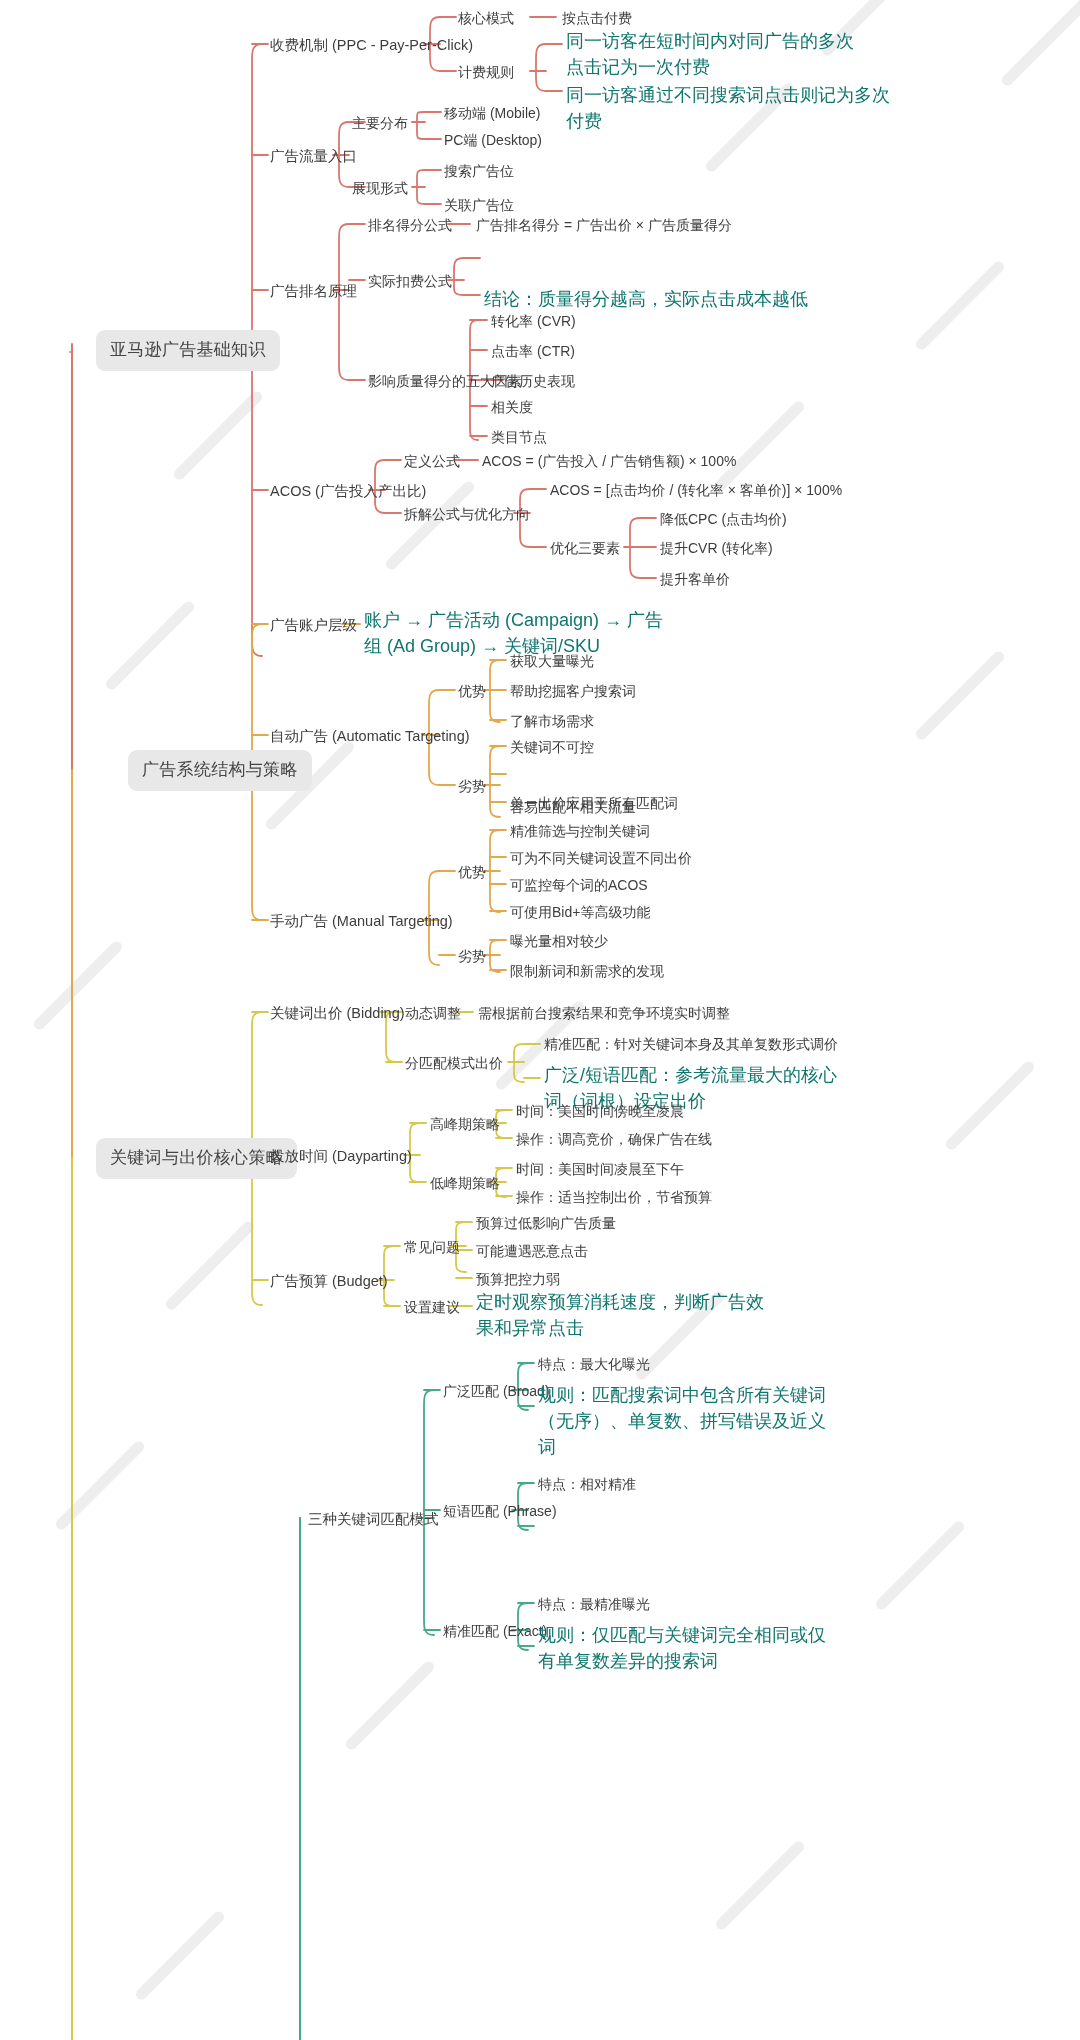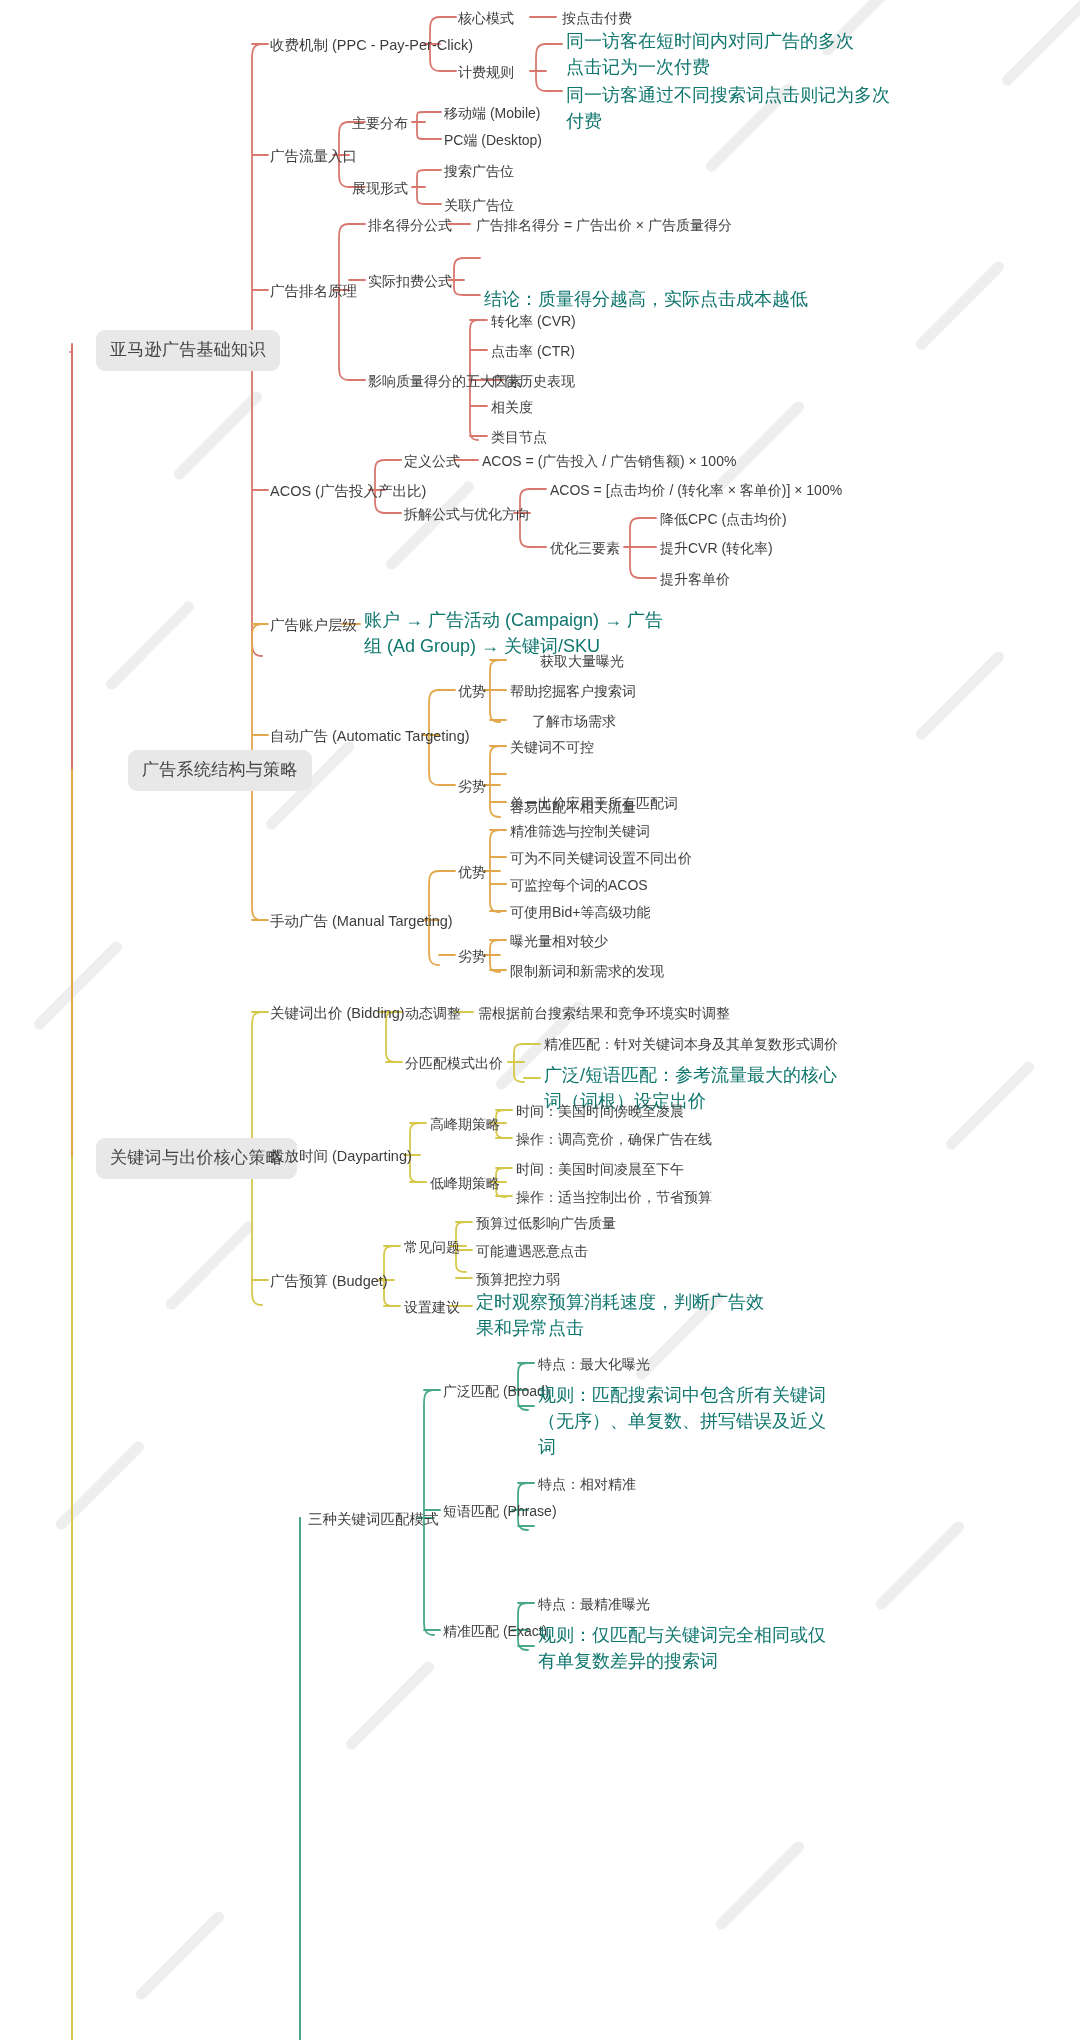--- a/index.html
+++ b/index.html
@@ -288,23 +288,23 @@
   <div class="node lvl4" style="left:660px;top:538px;">提升CVR (转化率)</div>
   <div class="node lvl4" style="left:660px;top:569px;">提升客单价</div>
 
   <div class="node root-node" style="left:96px;top:750px;margin-left:32px;">广告系统结构与策略</div>
 
   <div class="node lvl2" style="left:270px;top:615px;">广告账户层级</div>
   <div class="node wrapnode" style="left:364px;top:607px;width:300px;">账户 → 广告活动 (Campaign) → 广告组 (Ad Group) → 关键词/SKU</div>
 
   <div class="node lvl2" style="left:270px;top:726px;">自动广告 (Automatic Targeting)</div>
   <div class="node lvl3" style="left:458px;top:681px;">优势</div>
-  <div class="node lvl4" style="left:540px;top:651px;">获取大量曝光</div>
+  <div class="node lvl4" style="left:510px;top:651px;">获取大量曝光</div>
   <div class="node lvl4" style="left:510px;top:681px;">帮助挖掘客户搜索词</div>
-  <div class="node lvl4" style="left:532px;top:711px;text-align:center;">了解市场需求</div>
+  <div class="node lvl4" style="left:510px;top:711px;text-align:center;">了解市场需求</div>
   <div class="node lvl3" style="left:458px;top:776px;">劣势</div>
   <div class="node lvl4" style="left:510px;top:737px;">关键词不可控</div>
   <div class="node lvl4" style="left:510px;top:765px;margin-top:32px;">容易匹配不相关流量</div>
   <div class="node lvl4" style="left:510px;top:793px;">单一出价应用于所有匹配词</div>
 
   <div class="node lvl2" style="left:270px;top:911px;">手动广告 (Manual Targeting)</div>
   <div class="node lvl3" style="left:458px;top:862px;">优势</div>
   <div class="node lvl4" style="left:510px;top:821px;">精准筛选与控制关键词</div>
   <div class="node lvl4" style="left:510px;top:848px;">可为不同关键词设置不同出价</div>
   <div class="node lvl4" style="left:510px;top:875px;">可监控每个词的ACOS</div>

